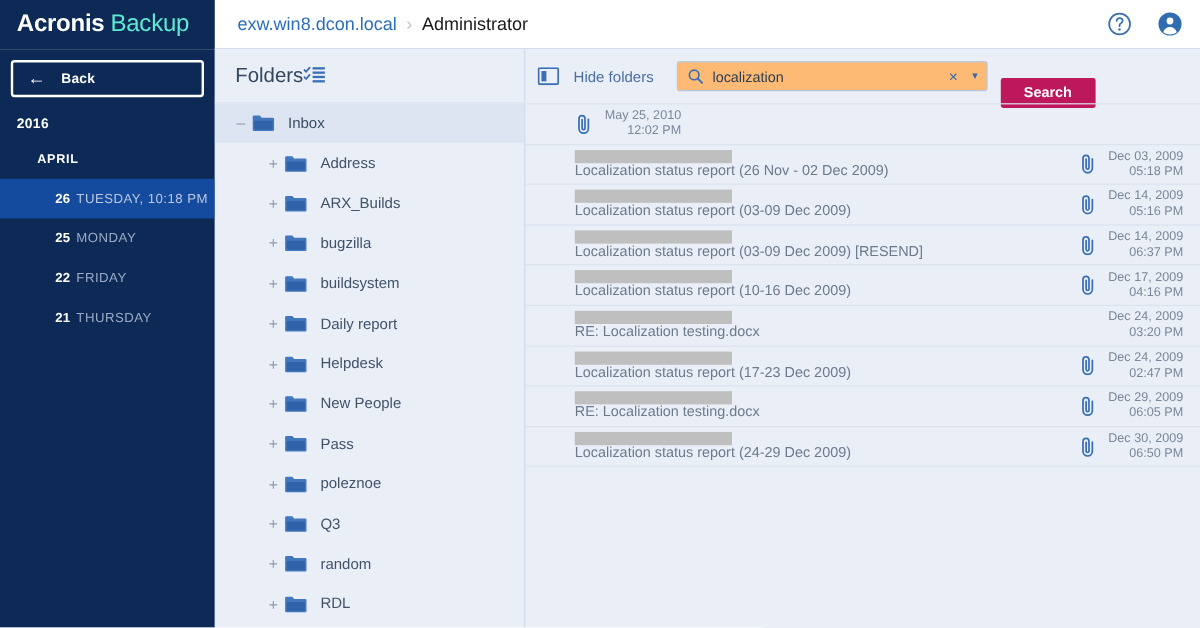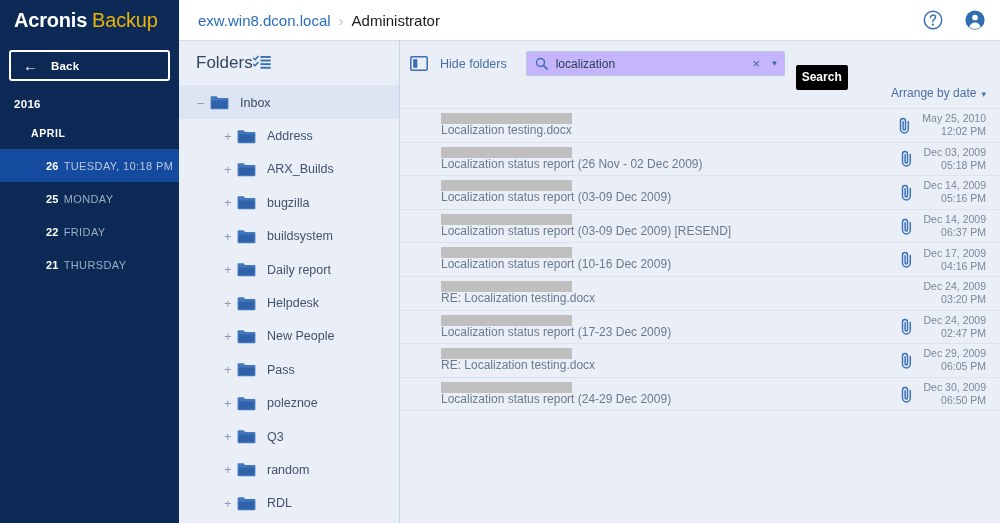--- a/index.html
+++ b/index.html
@@ -14,21 +14,21 @@
 
   
   .topbar { height: 41px; display: flex; flex-shrink: 0; }
   .brand {
     width: 179px; height: 41px;
     background: #0d2a56;
     display: flex; align-items: center; padding-left: 14px;
     border-right: 1px solid #0d2a56;
   }
   .brand-a { color: #ffffff; font-size: 20px; font-weight: bold; letter-spacing: -0.2px; }
-  .brand-b { color: #eab308; font-size: 20px; font-weight: 300; letter-spacing: -0.2px; margin-left: 5px; }
+  .brand-b { color: #5eead4; font-size: 20px; font-weight: 300; letter-spacing: -0.2px; margin-left: 5px; }
 
   .topbar-right {
     flex: 1; background: #ffffff; display: flex; align-items: center;
     padding-left: 19px; padding-right: 14px;
     border-bottom: 1px solid #d4dceb;
   }
   .crumb-link { color: #2a6ebb; font-size: 15px; }
   .crumb-sep { color: #b8c4d6; font-size: 15px; margin: 0 8px; }
   .crumb-cur { color: #1a1a1a; font-size: 15px; }
   .top-icons { margin-left: auto; display: flex; align-items: center; gap: 20px; }
@@ -63,21 +63,21 @@
     height: 33px; display: flex; align-items: center;
     padding-left: 46px; cursor: pointer; text-align: center;
   }
   .nav-day.sel { background: #144b9e; }
   .nav-daynum { color:#ffffff; font-size: 11px; font-weight: bold; margin-right: 5px; letter-spacing:.2px; }
   .nav-daytxt { color:#9aabc6; font-size: 11px; letter-spacing:.4px; }
   .nav-day.sel .nav-daytxt { color:#b9c8e0; }
 
   
   .folders {
-    width: 221px; flex-shrink: 0; background: #e9eef7;
+    width: 259px; flex-shrink: 0; background: #e9eef7;
     border-right: 1px solid #c9d4e6;
     display: flex; flex-direction: column;
   }
   .folders-head {
     height: 45px; display: flex; align-items: center;
     padding: 0 12px 0 17px; flex-shrink: 0;
     border-bottom: 1px solid #dde4f0;
   }
   .folders-title { font-size: 17px; color: #33475f; }
   .checklist-icon { margin-left: auto; width: 18px; height: 16px; display:block; cursor:pointer; }
@@ -101,35 +101,35 @@
   .main { flex: 1; background: #e9eef7; display: flex; flex-direction: column; min-width: 0; }
   .toolbar {
     height: 45px; flex-shrink: 0; display: flex; align-items: center;
     padding-left: 10px;
   }
   .panel-icon { width: 18px; height: 15px; display:block; cursor: pointer; }
   .hide-folders { font-size: 12.5px; color: #4a6fa5; margin-left: 12px; cursor: pointer; }
 
   .searchbox {
     margin-left: 19px; width: 259px; height: 25px;
-    background: #c4b5fd; border: 1px solid #b9c6db; border-radius: 2px;
+    background: #fdba74; border: 1px solid #b9c6db; border-radius: 2px;
     display: flex; align-items: center; padding: 0 7px 0 8px;
   }
   .search-ico { width: 13px; height: 13px; flex-shrink:0; display:block; }
   .search-val {
     flex: 1; font-size: 12px; color: #2d3e52; margin-left: 8px;
     border: none; outline: none; background: transparent;
     font-family: "Liberation Sans", sans-serif;
   }
   .clear-x { color:#3a68a8; font-size: 13px; cursor:pointer; padding: 0 3px; line-height:1; }
   .caret-dn { color:#3a68a8; font-size: 9px; cursor:pointer; margin-left: 9px; line-height:1; }
 
   .search-btn {
-    margin-left: 11px; width: 52px; height: 25px;
-    background: #000000; color: #fff; border: none; border-radius: 2px;
+    margin-left: 11px; width: 79px; height: 25px;
+    background: #be185d; color: #fff; border: none; border-radius: 2px;
     font-size: 12px; font-weight: bold; cursor: pointer;
     font-family: "Liberation Sans", sans-serif;
     margin-top: 27px;
   }
 
   .arrange-row { height: 22px; display: flex; justify-content: flex-end; padding-right: 14px; flex-shrink:0; }
   .arrange { font-size: 12px; color: #4a6fa5; cursor: pointer; }
   .arrange .ch { font-size: 9px; margin-left: 5px; }
 
   .maillist { flex: 1; overflow: hidden; border-top: 1px solid #dce3ef; }
@@ -381,32 +381,23 @@
             </svg>
           </span>
           <input class="search-val" type="text" value="localization" style="">
           <span class="clear-x">×</span>
           <span class="caret-dn">▾</span>
         </div>
 
         <button class="search-btn">Search</button>
       </div>
 
-      <div class="arrange-row">
-        <span class="arrange">
-          <span>Arrange by date</span><span class="ch">▾</span>
-        </span>
-      </div>
 
       <div class="maillist" id="mail-container">
           <div class="mailrow">
-            <div class="mail-left">
-              <div class="redact"></div>
-              <div class="subject">Localization testing.docx</div>
-            </div>
             <div class="mail-right">
               <span>
                 <svg class="clip" viewBox="0 0 15 17">
                   <path d="M11.3 4.4 V12.1 a3.9 3.9 0 0 1 -7.8 0 V3.9 a2.5 2.5 0 0 1 5 0 V11.8 a1.2 1.2 0 0 1 -2.4 0 V4.6" fill="none" stroke="#3a6fb5" stroke-width="1.45" stroke-linecap="round" stroke-linejoin="round"></path>
                 </svg>
               </span>
               <div class="dates">
                 <div>May 25, 2010</div>
                 <div>12:02 PM</div>
               </div>

